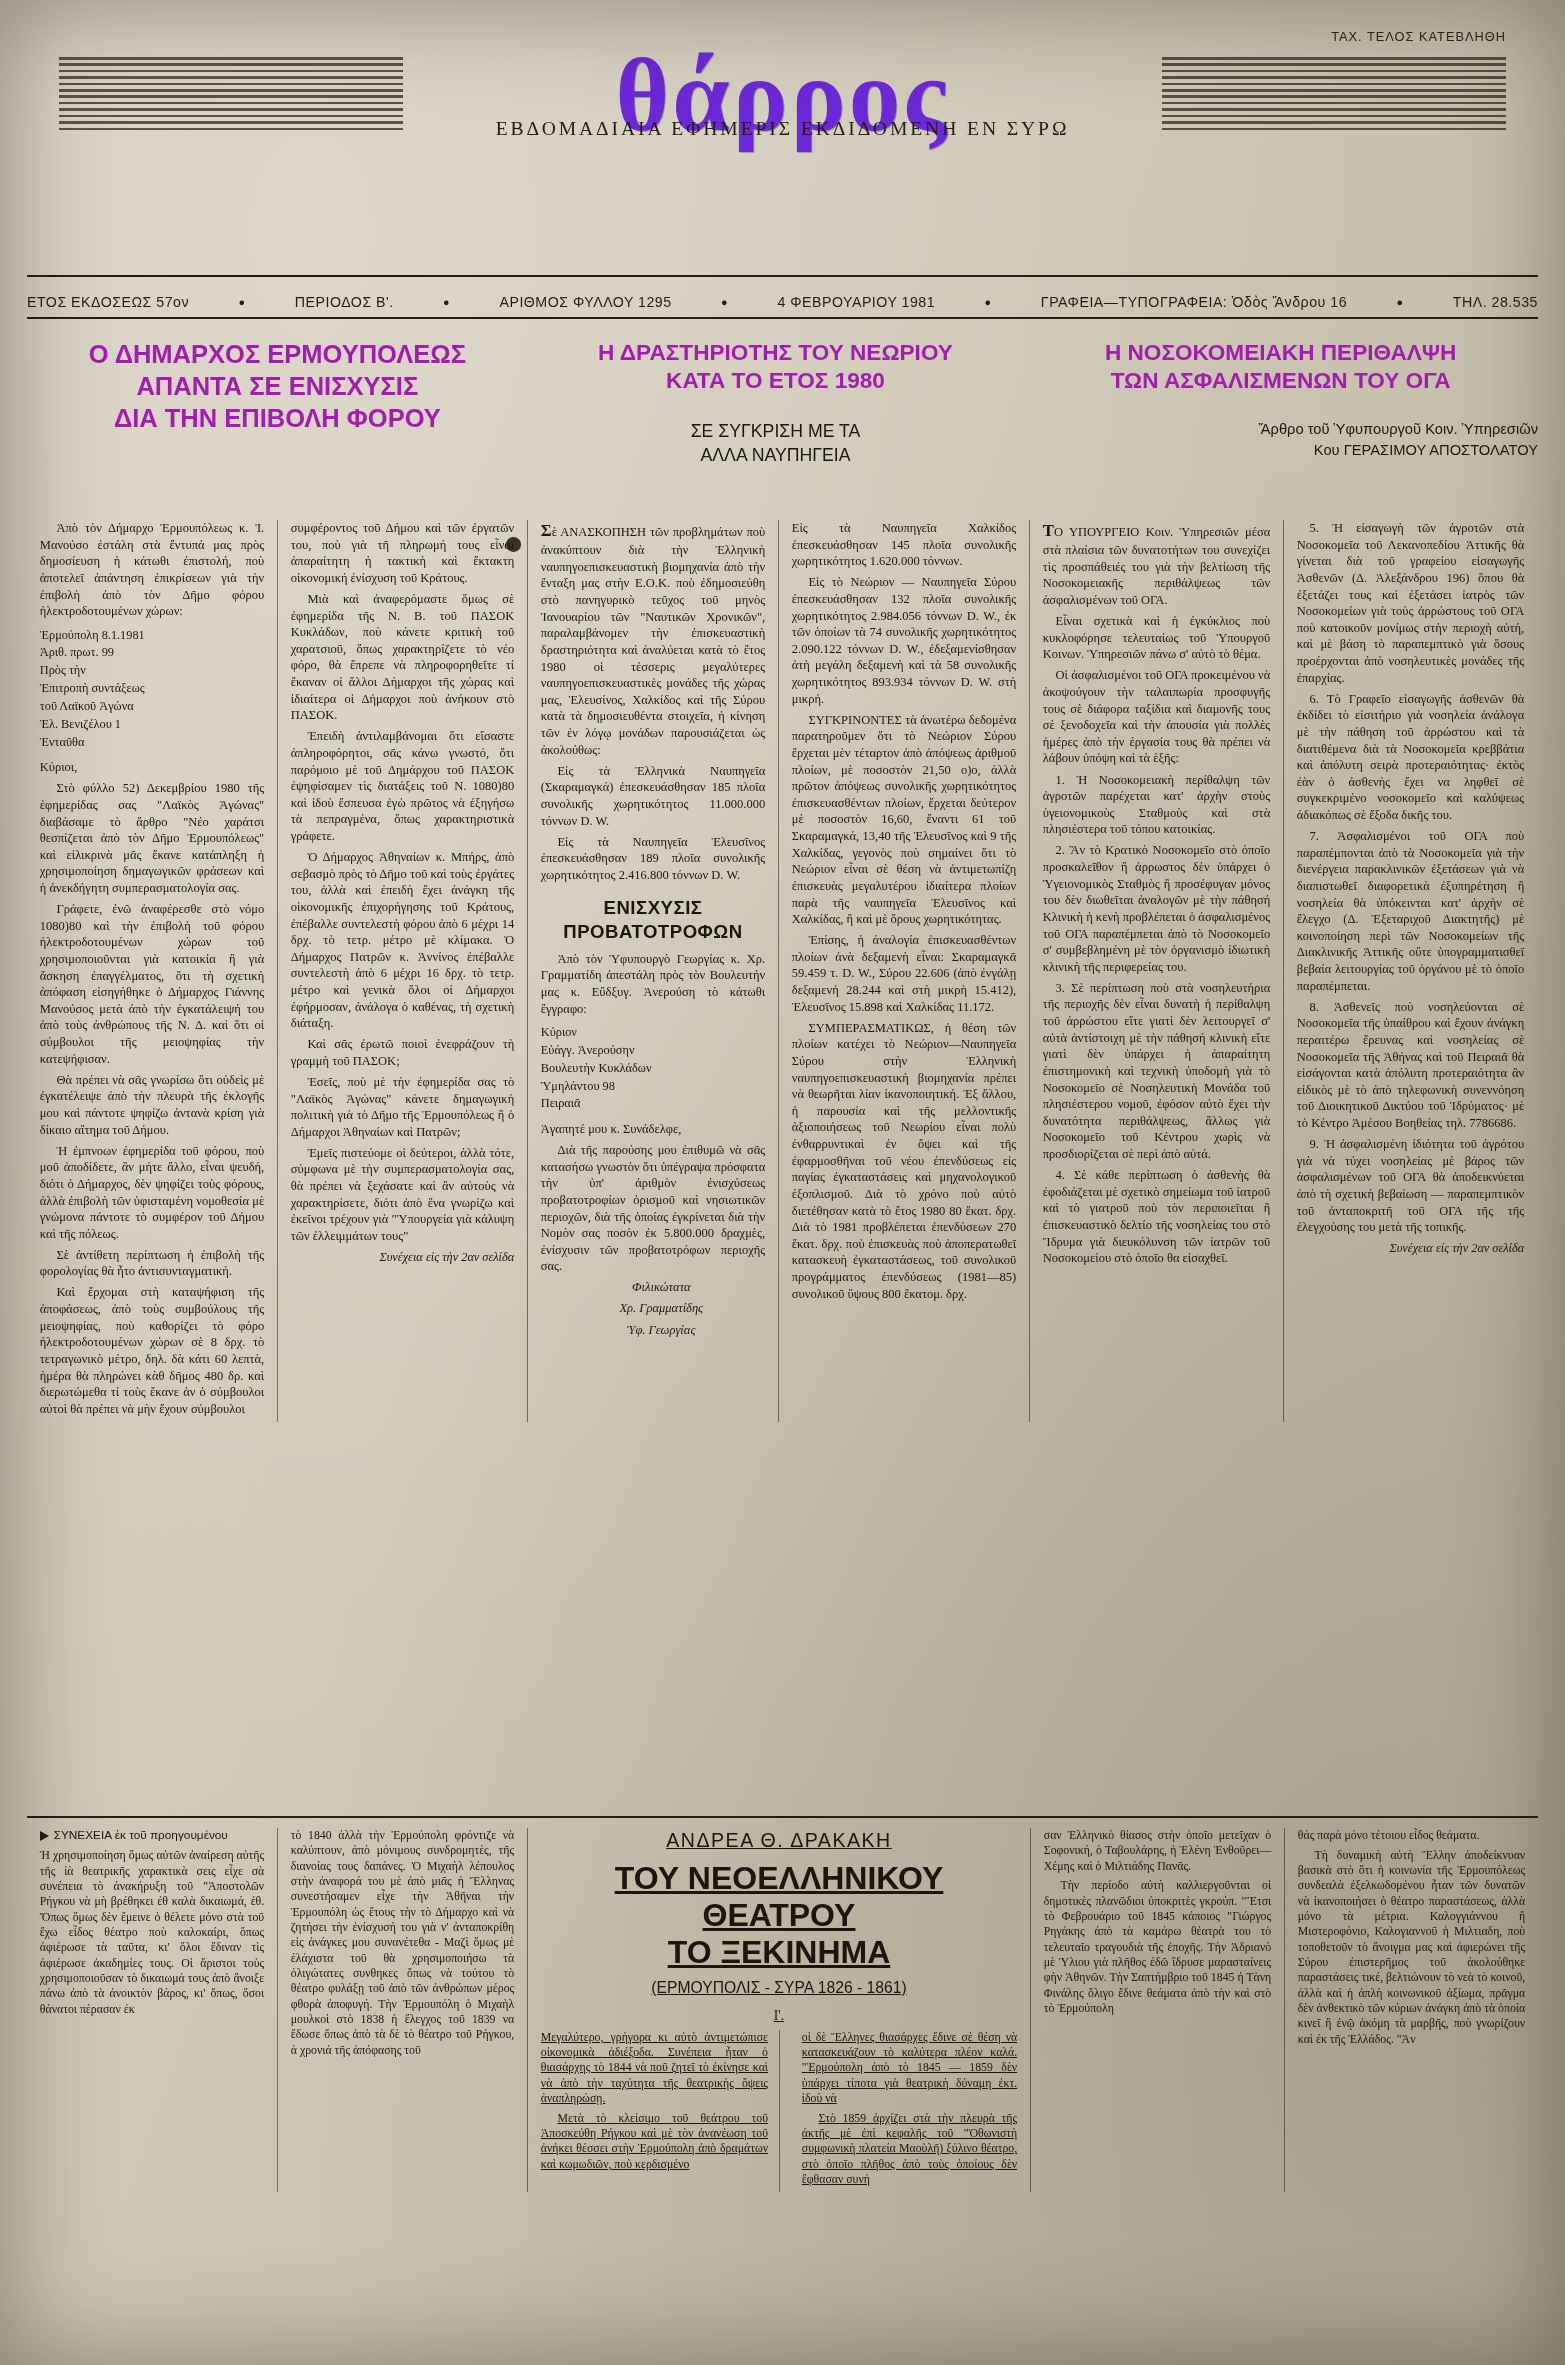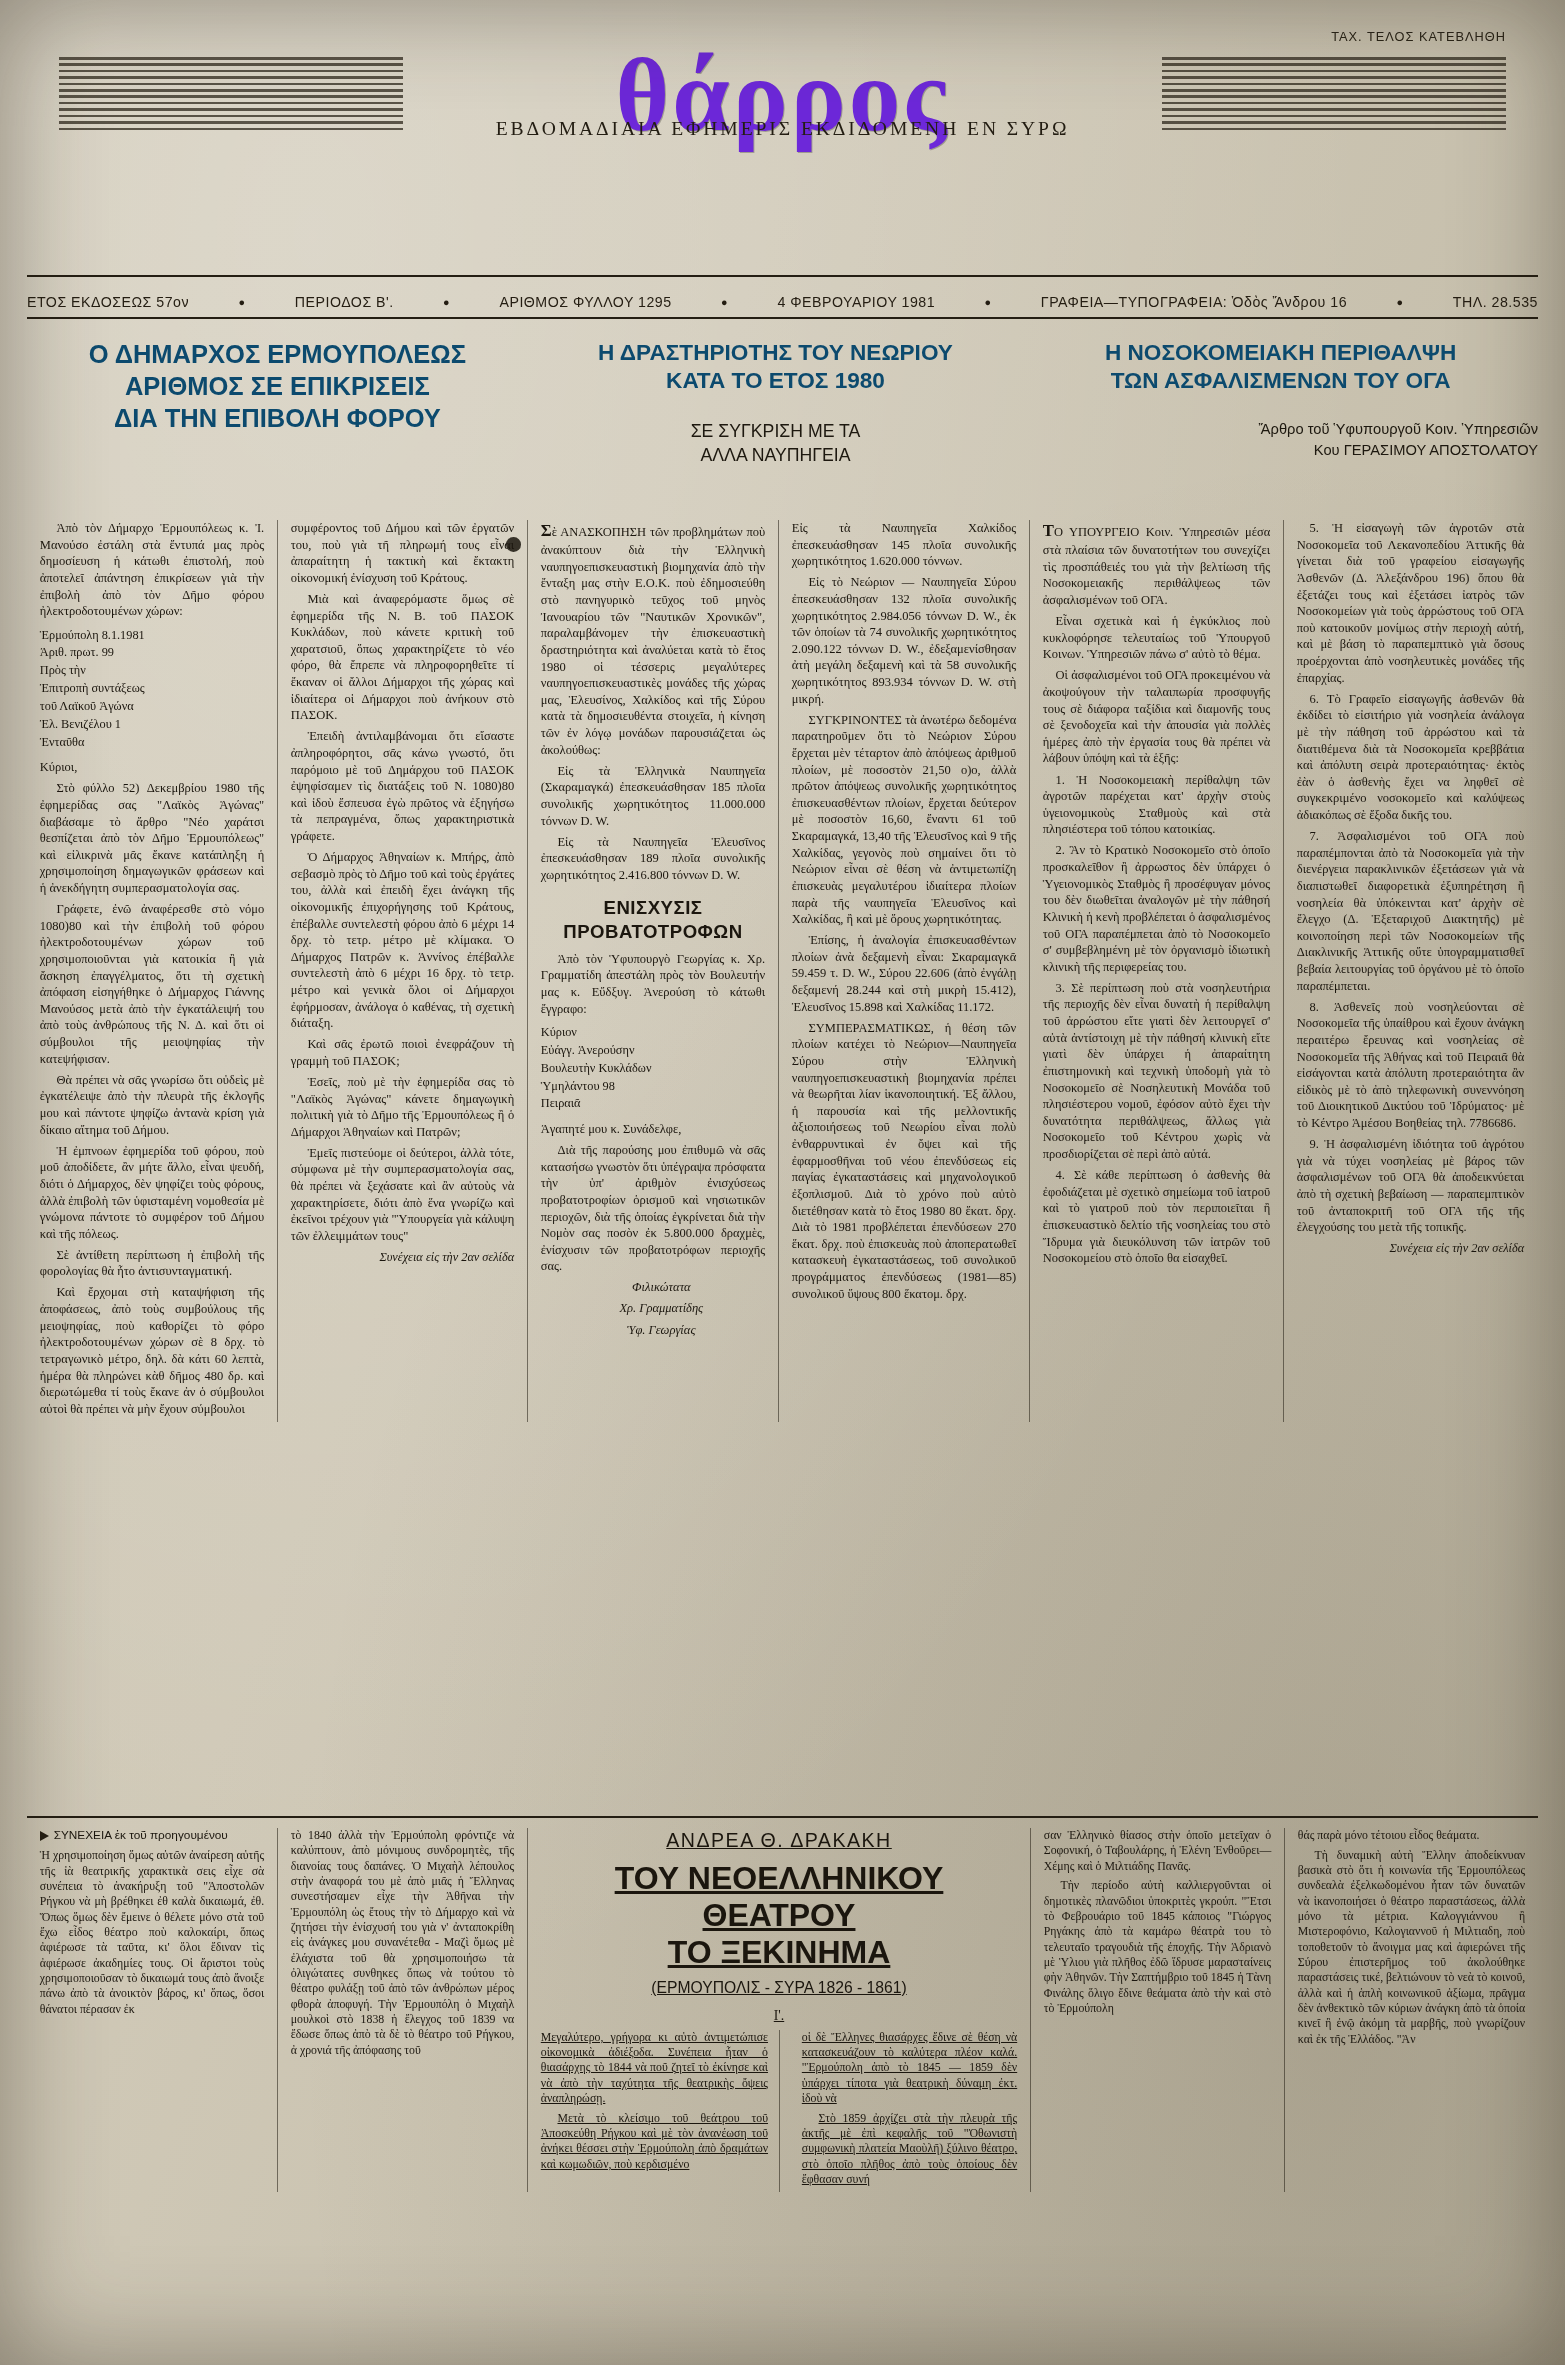--- a/index.html
+++ b/index.html
@@ -132,21 +132,21 @@
   .head-col { text-align: center; }
   .head-col.c1 { width: 501px; }
   .head-col.c2 { width: 496px; }
   .head-col.c3 { width: 515px; }
   .hl {
     font-family: "Liberation Sans", sans-serif;
     font-weight: bold;
     font-size: 25.5px;
     line-height: 1.25;
     letter-spacing: 0px;
-    color: #0c4a6e;
+    color: #a21caf;
   }
   .hl.sm { font-size: 22.6px; }
   .hl-sub {
     font-family: "Liberation Sans", sans-serif;
     font-size: 17.7px;
     line-height: 1.3;
     margin-top: 25px;
     color: #1d180f;
   }
   .hl-sub.right { text-align: right; font-size: 14.7px; }
@@ -307,21 +307,21 @@
       <span>4 ΦΕΒΡΟΥΑΡΙΟΥ 1981</span>
       <span class="dot">●</span>
       <span>ΓΡΑΦΕΙΑ—ΤΥΠΟΓΡΑΦΕΙΑ: Ὁδὸς Ἄνδρου 16</span>
       <span class="dot">●</span>
       <span>ΤΗΛ. 28.535</span>
     </div>
 
     <div class="heads">
       <div class="head-col c1">
         <div class="hl">Ο ΔΗΜΑΡΧΟΣ ΕΡΜΟΥΠΟΛΕΩΣ</div>
-        <div class="hl">ΑΡΙΘΜΟΣ ΣΕ ΕΠΙΚΡΙΣΕΙΣ</div>
+        <div class="hl">ΑΠΑΝΤΑ ΣΕ ΕΝΙΣΧΥΣΙΣ</div>
         <div class="hl">ΔΙΑ ΤΗΝ ΕΠΙΒΟΛΗ ΦΟΡΟΥ</div>
       </div>
       <div class="head-col c2">
         <div class="hl sm">Η ΔΡΑΣΤΗΡΙΟΤΗΣ ΤΟΥ ΝΕΩΡΙΟΥ</div>
         <div class="hl sm">ΚΑΤΑ ΤΟ ΕΤΟΣ 1980</div>
         <div class="hl-sub">ΣΕ ΣΥΓΚΡΙΣΗ ΜΕ ΤΑ</div>
         <div class="hl-sub" style="margin-top:1px;">ΑΛΛΑ ΝΑΥΠΗΓΕΙΑ</div>
       </div>
       <div class="head-col c3">
         <div class="hl sm">Η ΝΟΣΟΚΟΜΕΙΑΚΗ ΠΕΡΙΘΑΛΨΗ</div>

